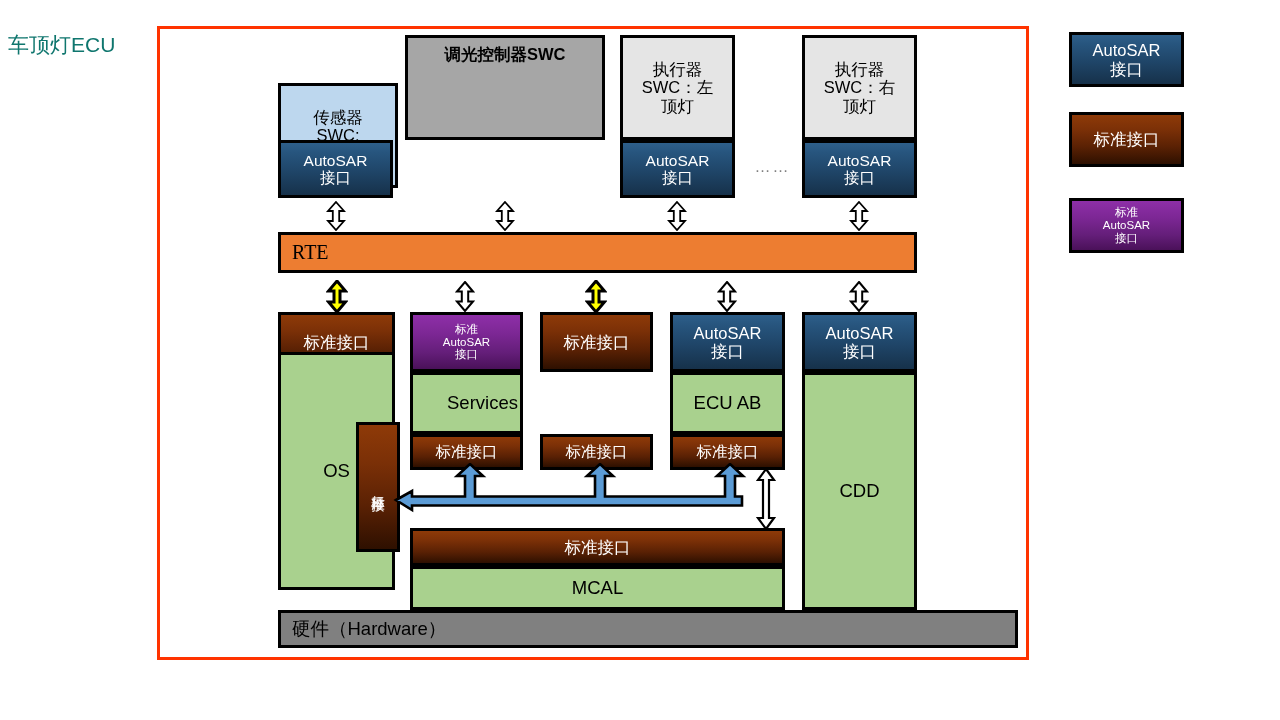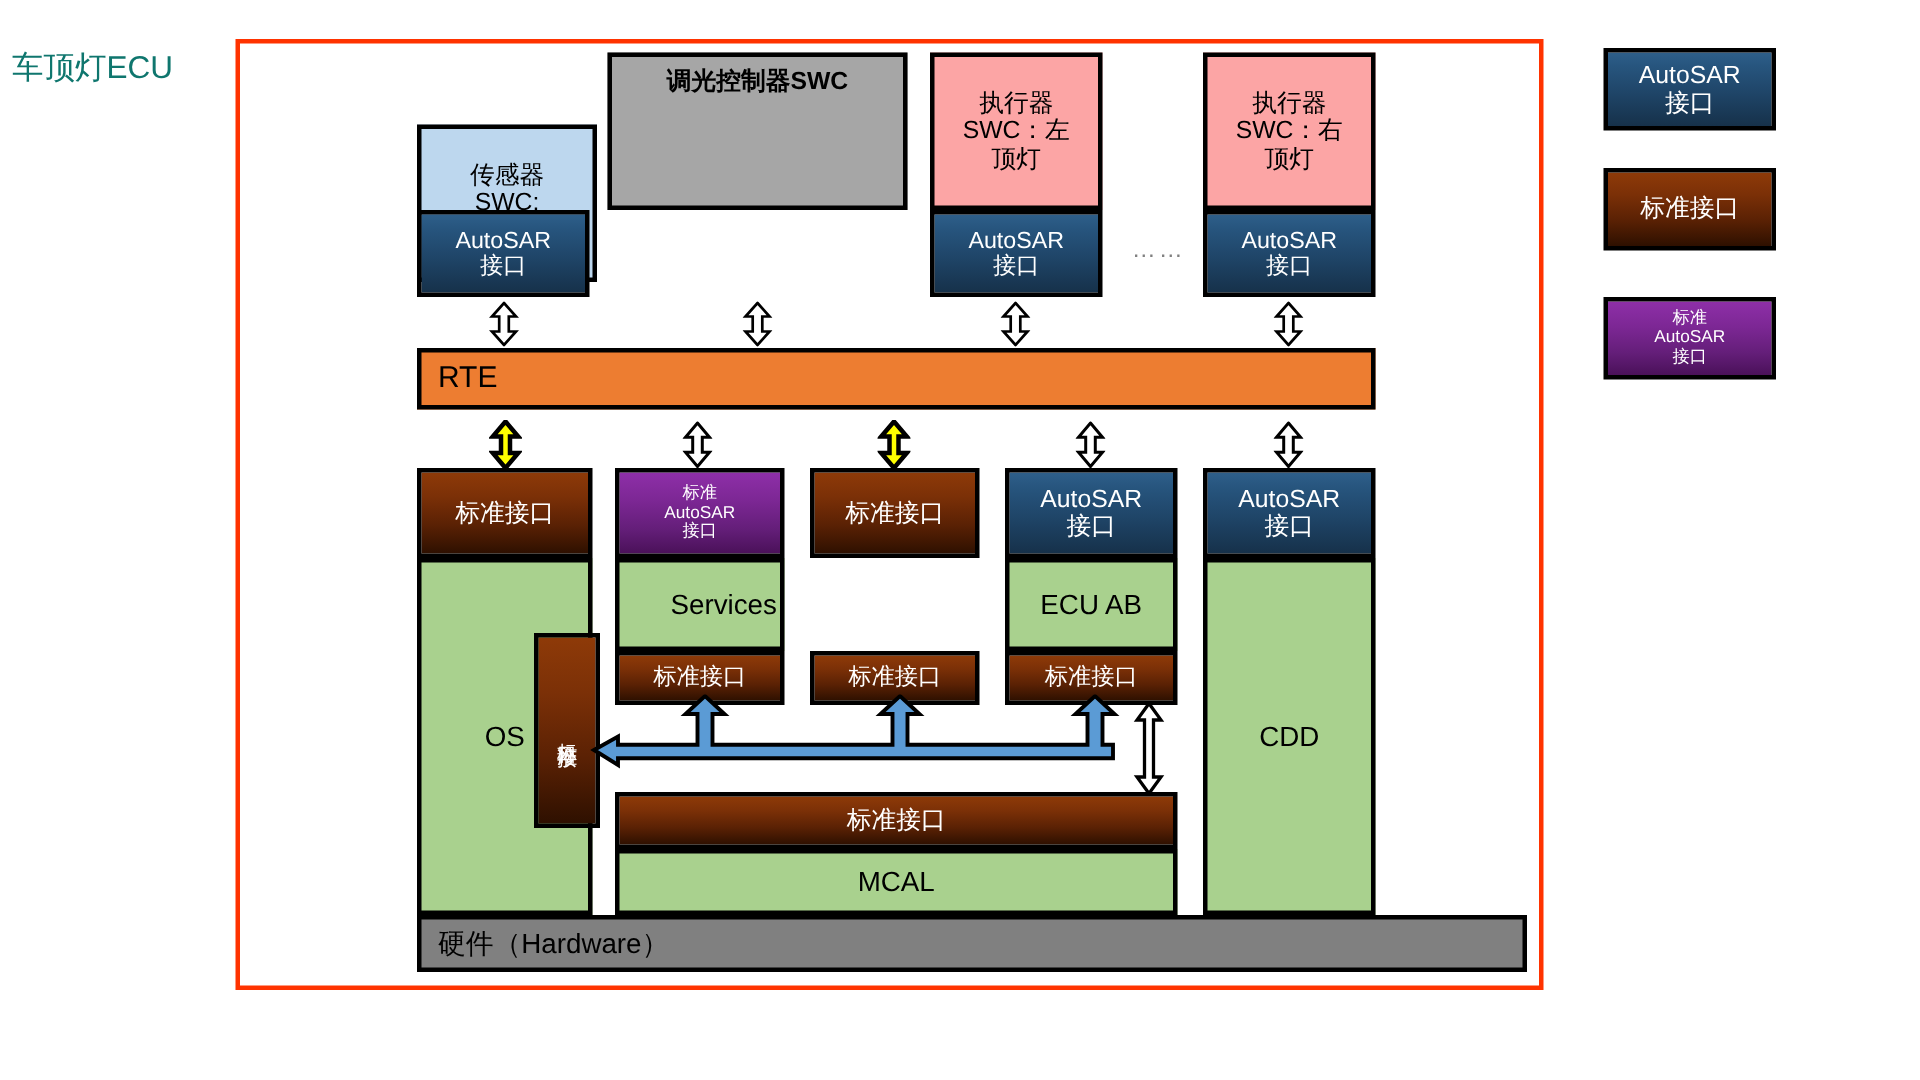--- a/index.html
+++ b/index.html
@@ -26,21 +26,21 @@
   .blk{
     position:absolute;box-sizing:border-box;border:3px solid #000;
     display:flex;align-items:center;justify-content:center;text-align:center;
     line-height:1.12;
   }
   .blk .txt{display:block;padding:0 2px;}
 
   
   .f-lightblue{background:#BDD7EE;color:#000;}
   .f-gray     {background:#A6A6A6;color:#000;}
-  .f-amber    {background:#fca5a5;color:#000;}
+  .f-amber    {background:#e5e5e5;color:#000;}
   .f-green    {background:#A9D18E;color:#000;}
   .f-orange   {background:#ED7D31;color:#000;}
   .f-hw       {background:#808080;color:#000;}
   .f-autosar  {background:linear-gradient(180deg,#2E5F8A 0%,#27557E 18%,#1F4568 55%,#16314A 100%);color:#fff;}
   .f-std      {background:linear-gradient(180deg,#8E3A08 0%,#7B3007 30%,#5A2104 65%,#2E1000 100%);color:#fff;}
   .f-stdauto  {background:linear-gradient(180deg,#8E2FA8 0%,#7C2794 35%,#641E79 70%,#4A1159 100%);color:#fff;}
 
   
   .arw{position:absolute;}
   .arw svg{display:block;}
@@ -111,21 +111,21 @@
     <svg width="20" height="30" viewBox="0 0 20 30">
         <path d="M10 1 L18 10 L13.2 10 L13.2 20 L18 20 L10 29 L2 20 L6.8 20 L6.8 10 L2 10 Z" fill="#ffffff" stroke="#000" stroke-width="1.8"></path>
       </svg>
   </div>
   <div class="arw" style="left:849px;top:201px;">
     <svg width="20" height="30" viewBox="0 0 20 30">
         <path d="M10 1 L18 10 L13.2 10 L13.2 20 L18 20 L10 29 L2 20 L6.8 20 L6.8 10 L2 10 Z" fill="#ffffff" stroke="#000" stroke-width="1.8"></path>
       </svg>
   </div>
 
-  <div class="blk f-orange fs20 left-al" style="left:278px;top:232px;width:639px;height:41px;">
+  <div class="blk f-orange fs20 left-al" style="left:278px;top:232px;width:639px;height:41px;font-family:Liberation Serif, serif;">
     <span class="txt">RTE</span>
   </div>
 
   <div class="arw" style="left:326px;top:280px;">
     <svg width="22" height="33" viewBox="0 0 22 33">
         <path d="M11 1 L19.5 11 L14 11 L14 22 L19.5 22 L11 32 L2.5 22 L8 22 L8 11 L2.5 11 Z" fill="#FFFF00" stroke="#000" stroke-width="3"></path>
       </svg>
   </div>
 
   <div class="arw" style="left:455px;top:281px;">
@@ -148,21 +148,21 @@
 
   <div class="arw" style="left:849px;top:281px;">
     <svg width="20" height="31" viewBox="0 0 20 31">
         <path d="M10 1 L18 10.5 L13.2 10.5 L13.2 20.5 L18 20.5 L10 30 L2 20.5 L6.8 20.5 L6.8 10.5 L2 10.5 Z" fill="#ffffff" stroke="#000" stroke-width="2"></path>
       </svg>
   </div>
 
   <div class="blk f-std fs16" style="left:278px;top:312px;width:117px;height:60px;">
     <span class="txt">标准接口</span>
   </div>
-  <div class="blk f-green fs18" style="left:278px;top:372px;width:117px;height:238px;">
+  <div class="blk f-green fs18" style="left:278px;top:352px;width:117px;height:238px;">
     <span class="txt">OS</span>
   </div>
 
   <div class="blk f-std fs13" style="left:356px;top:422px;width:44px;height:130px;z-index:5;">
     <span class="txt vtext">标准接口</span>
   </div>
 
   <div class="blk f-stdauto fs11" style="left:410px;top:312px;width:113px;height:60px;">
     <span class="txt">标准<br>AutoSAR<br>接口</span>
   </div>

